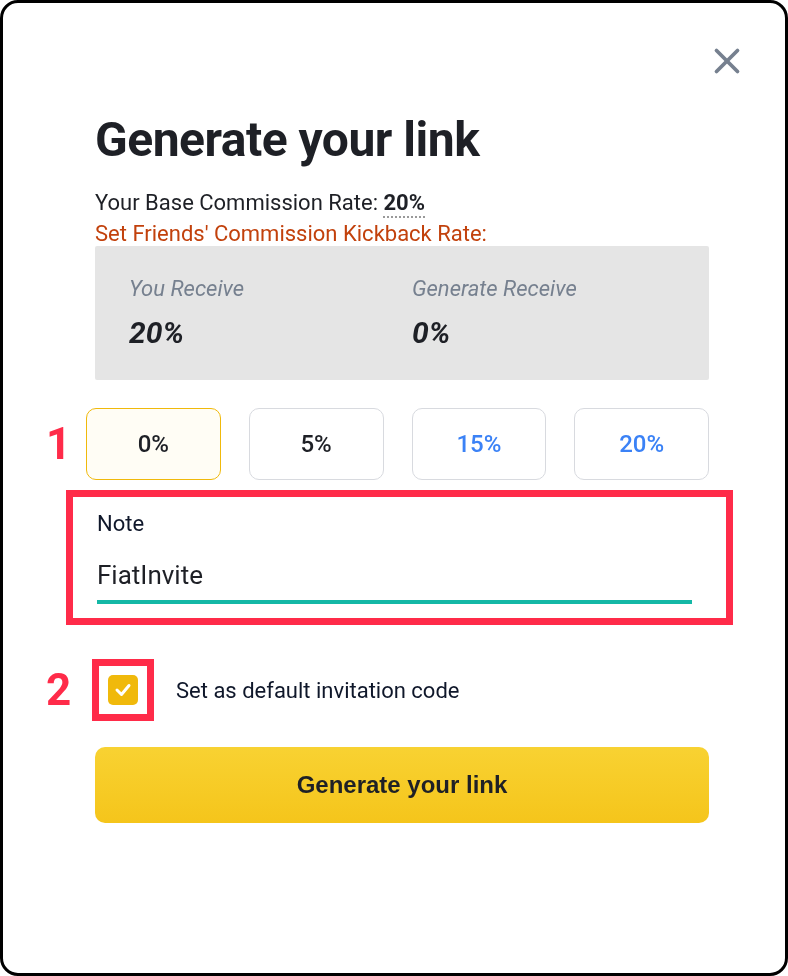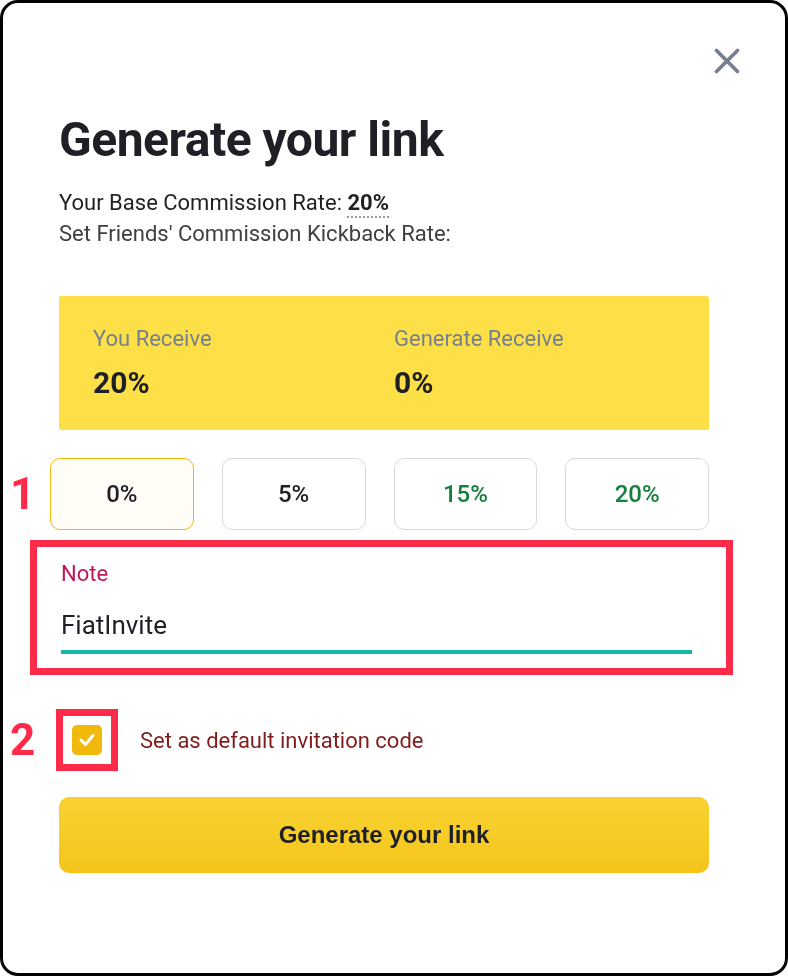--- a/index.html
+++ b/index.html
@@ -17,21 +17,21 @@
     .close-icon{
       position:absolute;
       top:40px;
       right:40px;
       width:36px;
       height:36px;
       cursor:pointer;
     }
     .close-icon svg{width:100%;height:100%;}
     .content{
-      padding:108px 76px 40px 56px;
+      padding:108px 76px 40px 92px;
     }
     h1{
       font-size:48px;
       font-weight:700;
       color:#1e2026;
       margin-bottom:22px;
       letter-spacing:-0.5px;
     }
     .base-line{
       font-size:22px;
@@ -41,30 +41,30 @@
       margin-top:16px;
     }
     .base-line .rate{
       font-weight:700;
       border-bottom:2px dotted #999;
       padding-bottom:1px;
     }
     .kickback-line{
       font-size:22px;
       font-weight:400;
-      color:#404040;
-      margin-bottom:50px;
+      color:#c2410c;
     }
     .receive-card{
-      background:#fde047;
+      background:#e5e5e5;
       padding:30px 34px;
       display:flex;
       gap:20px;
       margin-bottom:28px;
       border-radius:2px;
+      font-style:italic;
     }
     .receive-col{
       flex:1;
     }
     .receive-col .label{
       font-size:22px;
       color:#76808f;
       font-weight:400;
       margin-bottom:14px;
     }
@@ -105,37 +105,37 @@
       font-weight:500;
       color:#1e2026;
       cursor:pointer;
       background:#fff;
     }
     .opt.selected{
       border-color:#f0b90b;
       background:#fffdf5;
     }
     .opt.disabled{
-      color:#15803d;
+      color:#3b82f6;
     }
     .note-box{
       position:relative;
       margin-left:-29px;
       margin-right:-24px;
     }
     .note-frame{
       border:7px solid #ff2b49;
       padding:14px 24px 14px 24px;
     }
     .note-inner{
       padding-right:10px;
     }
     .note-label{
       font-size:22px;
-      color:#be185d;
+      color:#0f172a;
       font-weight:400;
       margin-bottom:24px;
     }
     .note-value{
       font-size:26px;
       color:#1e2026;
       font-weight:400;
       border-bottom:4px solid #14b8a6;
       padding-bottom:10px;
     }
@@ -161,21 +161,21 @@
       background:#f0b90b;
       border-radius:5px;
       display:flex;
       align-items:center;
       justify-content:center;
       cursor:pointer;
     }
     .checkbox svg{width:18px;height:18px;}
     .default-label{
       font-size:22px;
-      color:#7f1d1d;
+      color:#0f172a;
       margin-left:22px;
     }
     .generate-btn{
       margin-top:26px;
       width:100%;
       height:76px;
       background:#f8d12f;
       background:linear-gradient(#f8d232,#f5c51b);
       border:none;
       border-radius:10px;

